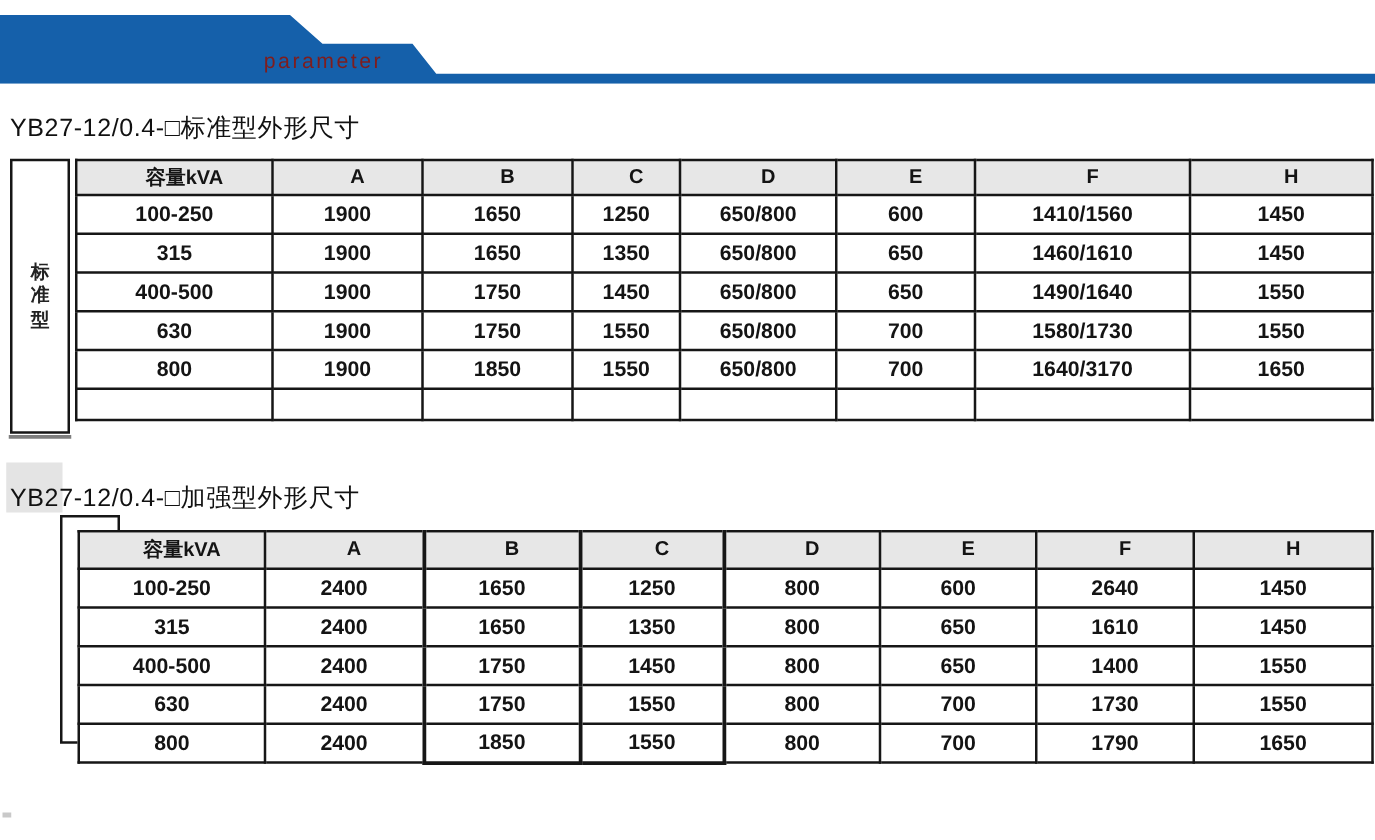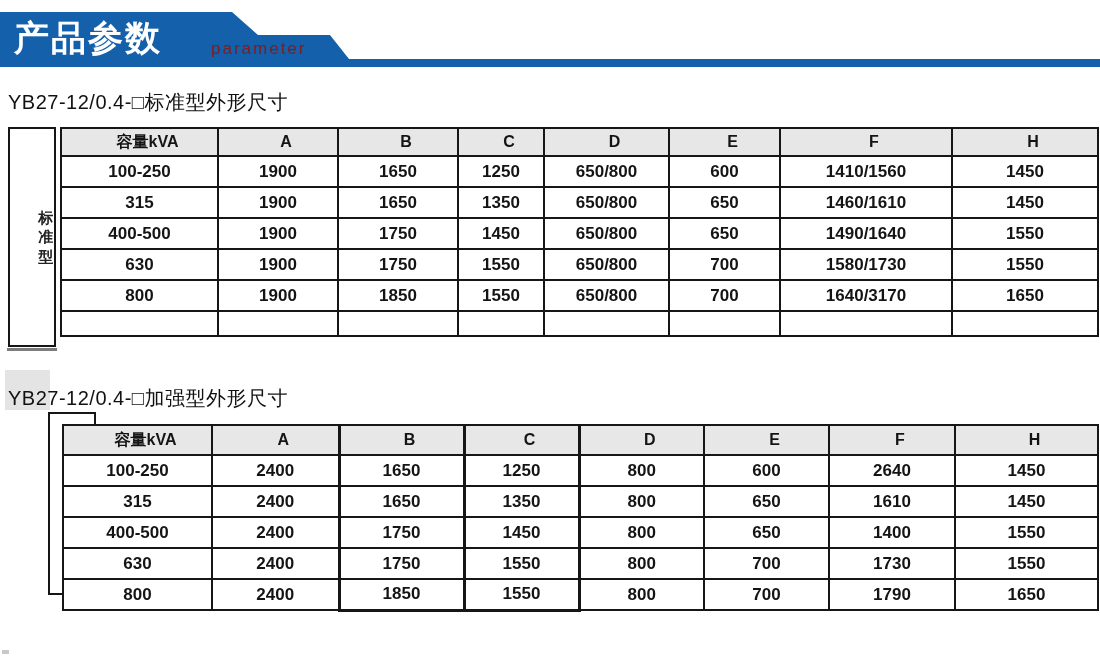--- a/index.html
+++ b/index.html
@@ -39,21 +39,21 @@
   #title2 { top: 385px; }
   .title2-shade {
     position: absolute; left: 5px; top: 370px; width: 45px; height: 40px;
     background: #e4e4e4; z-index: 1;
   }
 
   
   .side-box {
     position: absolute; left: 8px; width: 48px;
     border: 2px solid #161616; background: #ffffff;
-    display: flex; align-items: center; justify-content: flex-end;
+    display: flex; align-items: center; justify-content: center;
   }
   #side1 { top: 127px; height: 220px; }
   #side2 { top: 412px; height: 183px; margin-left: 40px; }
   .side-label {
     width: 1.1em; font-size: 15px; font-weight: bold; color: #222222;
     line-height: 1.3; word-break: break-all; text-align: center;
   }
 
   
   table {
@@ -90,21 +90,20 @@
   .artifact-dot {
     position: absolute; left: 2px; top: 650px; width: 7px; height: 4px;
     background: #c9c9c9;
   }
 </style>
 </head>
 <body>
 
 <div class="banner">
   <div class="banner-shape"></div>
-  <div class="banner-cn">产品参数</div>
   <div class="banner-en">parameter</div>
 </div>
 
 <div class="section-title" id="title1">YB27-12/0.4-□标准型外形尺寸</div>
 <div class="side-box" id="side1">
   <div class="side-label">标准型</div>
 </div>
 <table id="t1">
     <colgroup>
       <col style="width: 157px;">

